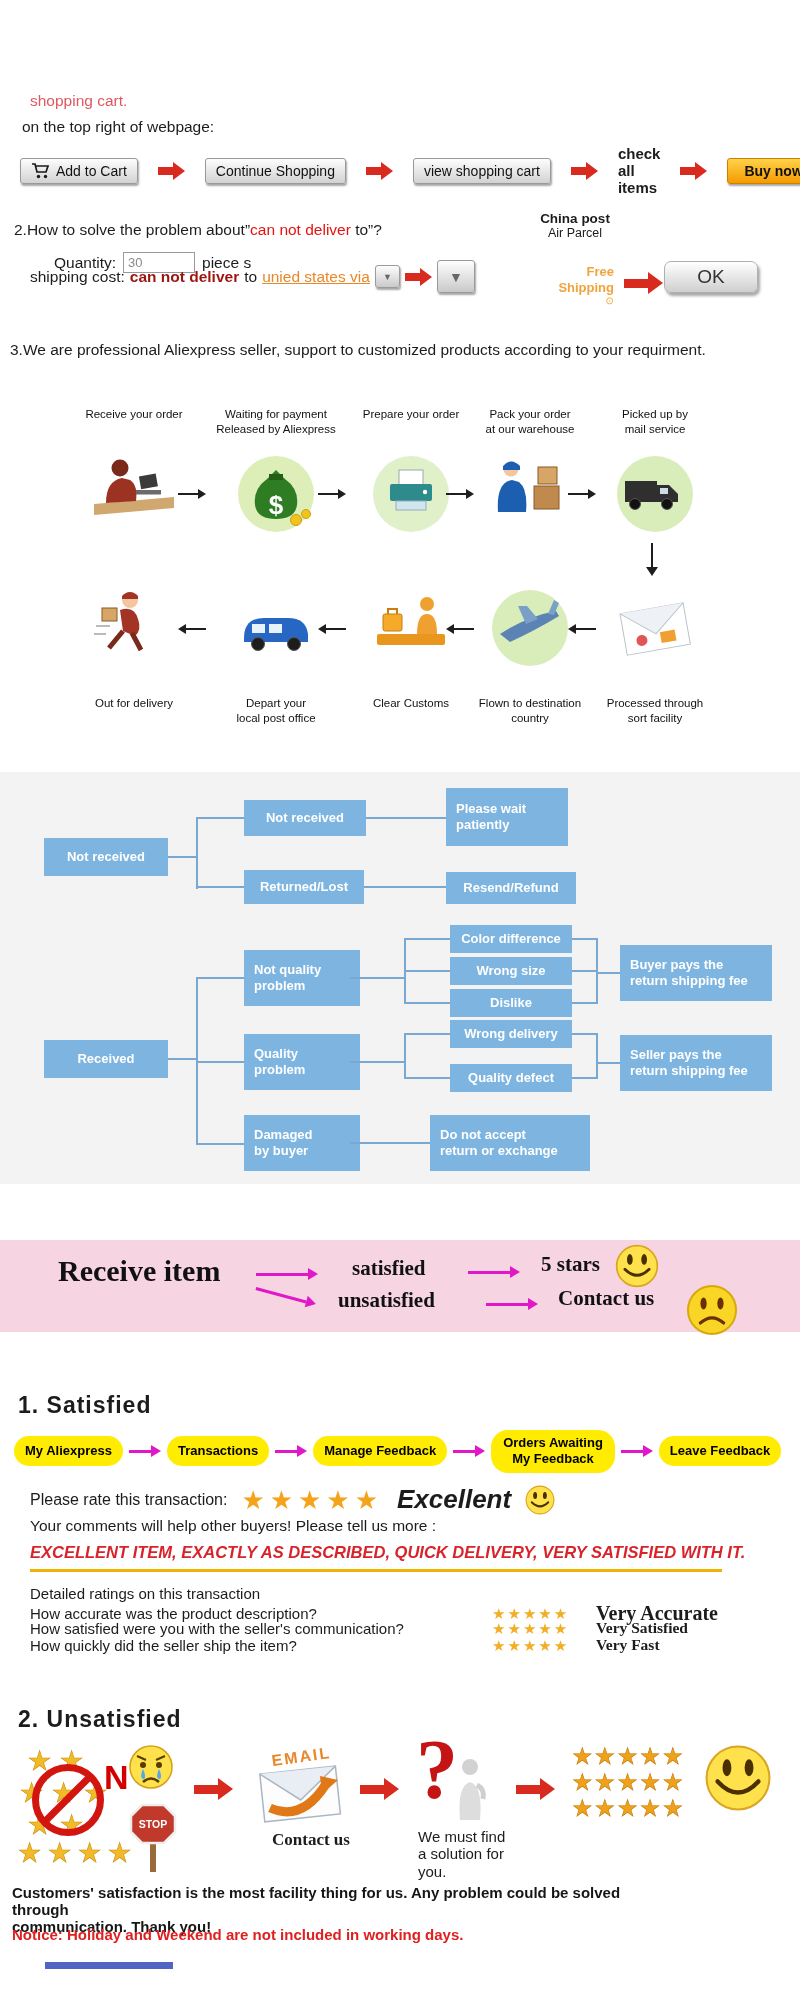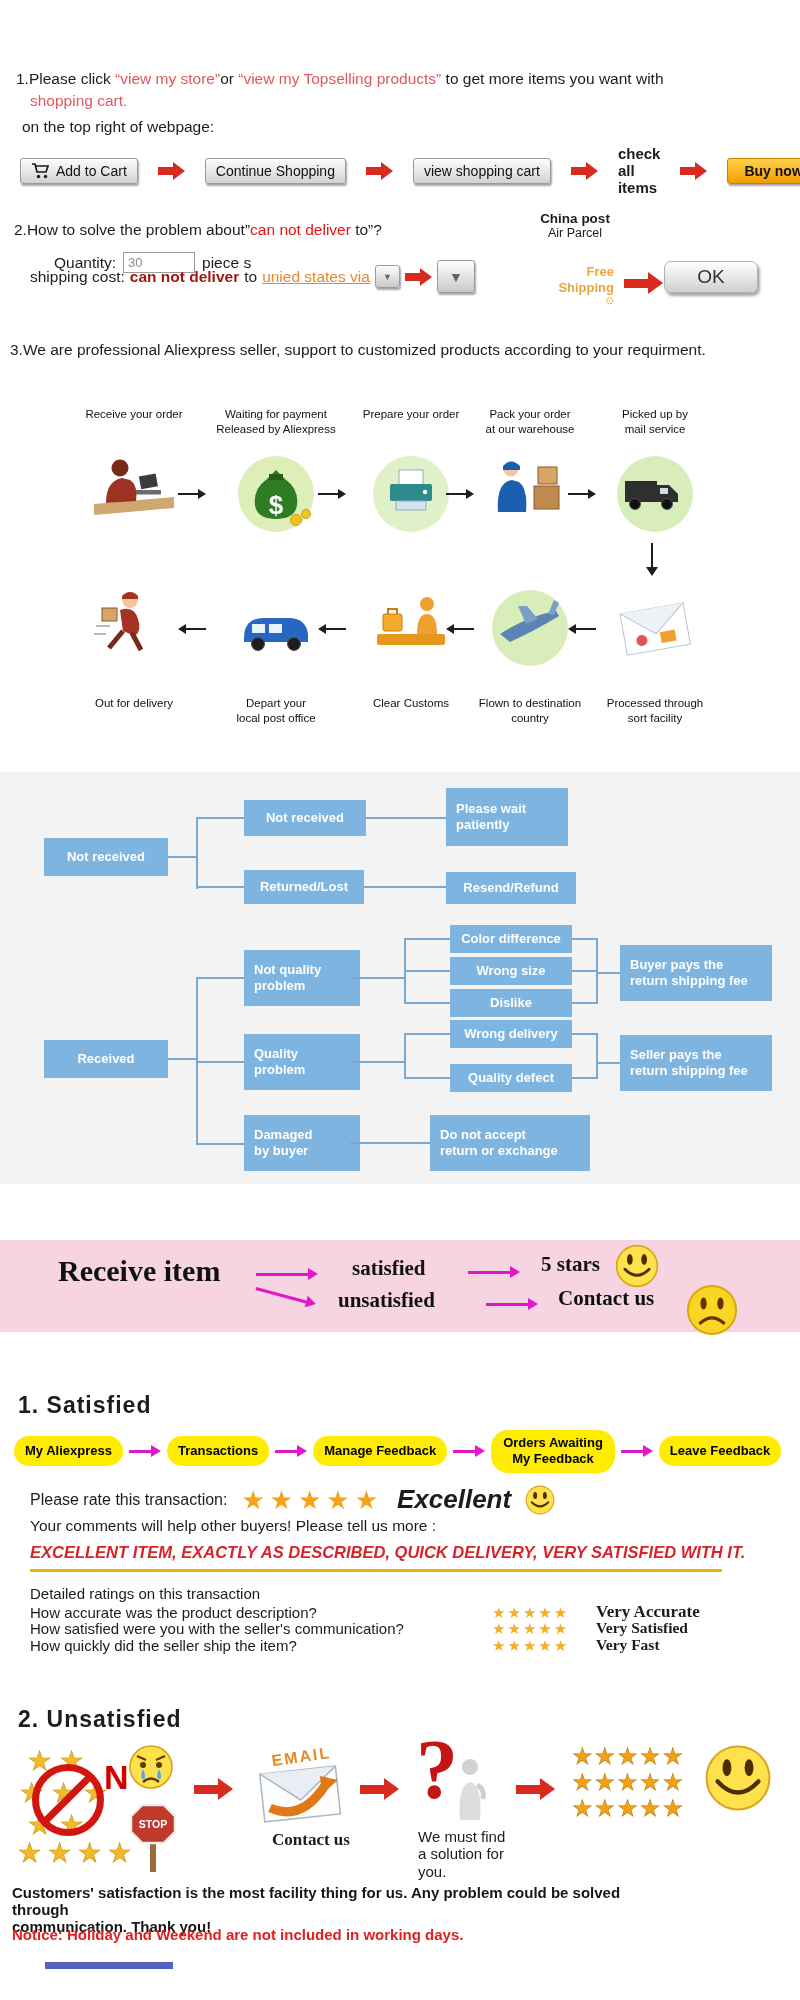--- a/index.html
+++ b/index.html
@@ -45,23 +45,20 @@
   .h2x{font-size:23px;font-weight:bold;letter-spacing:1px}
   .nosign{position:absolute;width:58px;height:58px;border:7px solid #d31510;border-radius:50%}
   .nosign span{position:absolute;left:25px;top:-5px;width:7px;height:66px;background:#d31510;transform:rotate(45deg)}
   .qmark{font-family:"Liberation Serif",serif;font-weight:bold;font-size:84px;color:#c41414;line-height:.9}
 </style>
 </head>
 <body>
 
 <div id="page">
 
-  <div class="abs t15" style="left:16px;top:70px;width:772px">
-    <span>1.Please click </span><a class="redlink">“view my store”</a><span>or </span><a class="redlink">“view my Topselling products”</a><span> to get more items you want with</span>
-  </div>
   <a class="abs t15 redlink" style="left:30px;top:92px">shopping cart.</a>
   <div class="abs t15" style="left:22px;top:118px">on the top right of webpage:</div>
 
   <div class="abs row" style="left:20px;top:145px;gap:20px">
     <button class="btn">
       <span class="icon">
         <svg width="19" height="16" viewBox="0 0 19 16">
             <path d="M1 1h3l2 8h9l2-6H5" fill="none" stroke="#1a1a1a" stroke-width="1.7"></path>
             <circle cx="7.5" cy="13.5" r="1.7" fill="#1a1a1a"></circle>
             <circle cx="14.5" cy="13.5" r="1.7" fill="#1a1a1a"></circle>
@@ -429,21 +426,21 @@
   </div>
 
   <div class="abs" style="left:30px;top:1517px;font-size:15.5px">Your comments will help other buyers! Please tell us more :</div>
   <div class="abs" style="left:30px;top:1543px;font-size:16.5px;font-weight:bold;font-style:italic;color:#d8232a">EXCELLENT ITEM, EXACTLY AS DESCRIBED, QUICK DELIVERY, VERY SATISFIED WITH IT.</div>
   <div class="abs" style="left:30px;top:1569px;width:692px;height:3px;background:#f0b400"></div>
 
   <div class="abs" style="left:30px;top:1585px;font-size:15px">Detailed ratings on this transaction</div>
   <div class="abs row" style="left:30px;top:1602px">
     <span style="width:462px;font-size:15px">How accurate was the product description?</span>
     <span class="dstars" style="width:104px">★★★★★</span>
-    <span class="serif" style="font-size:17px;font-weight:bold">Very Accurate</span>
+    <span class="serif" style="font-size:20px;font-weight:bold">Very Accurate</span>
   </div>
   <div class="abs row" style="left:30px;top:1619px">
     <span style="width:462px;font-size:15px">How satisfied were you with the seller's communication?</span>
     <span class="dstars" style="width:104px">★★★★★</span>
     <span class="serif" style="font-size:15.5px;font-weight:bold">Very Satisfied</span>
   </div>
   <div class="abs row" style="left:30px;top:1636px">
     <span style="width:462px;font-size:15px">How quickly did the seller ship the item?</span>
     <span class="dstars" style="width:104px">★★★★★</span>
     <span class="serif" style="font-size:15.5px;font-weight:bold">Very Fast</span>

